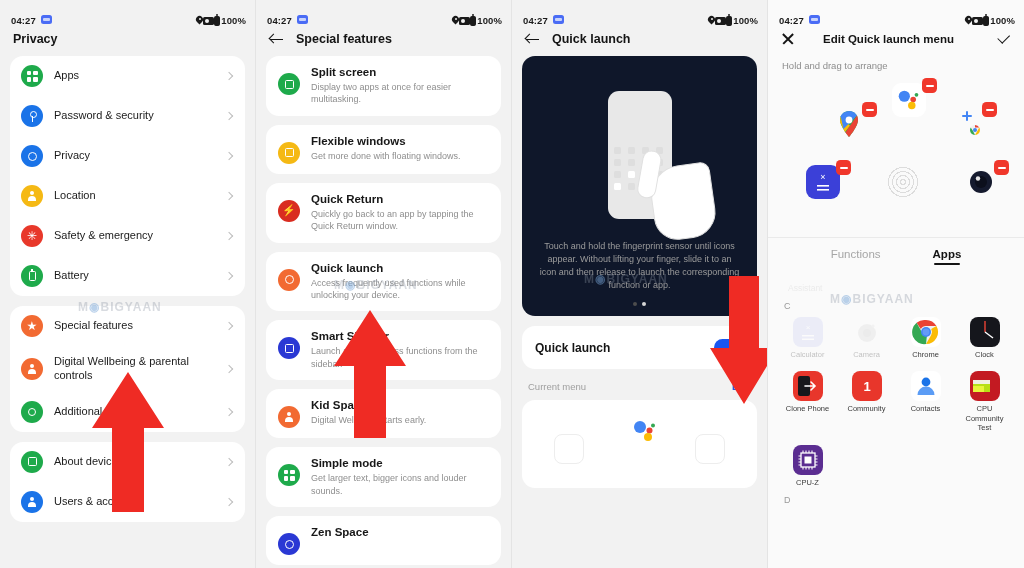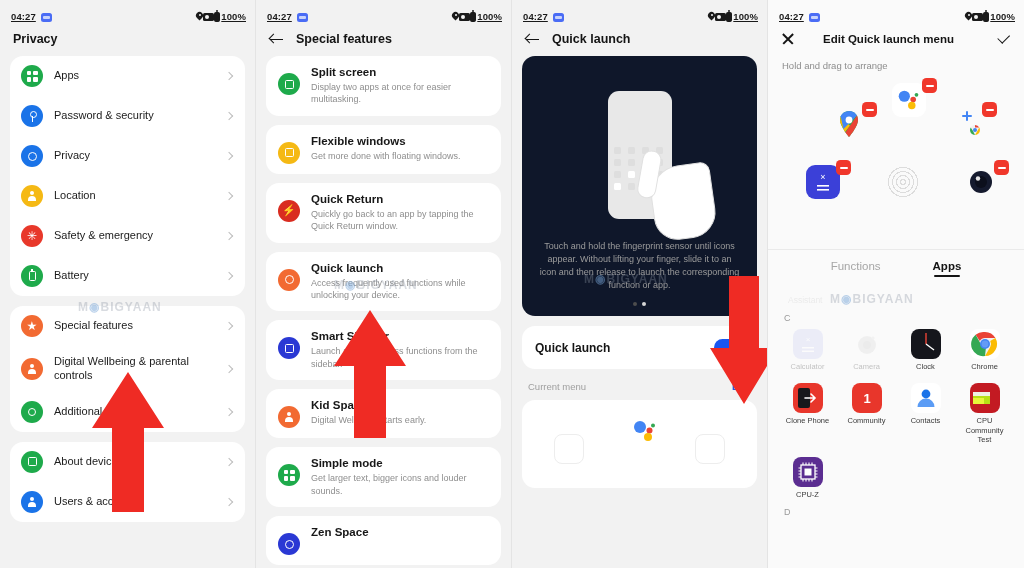--- a/index.html
+++ b/index.html
@@ -14,23 +14,23 @@
     width: 256px; height: 568px;
     position: relative;
     background: #f2f2f2;
     overflow: hidden;
     border-right: 1px solid #e4e4e4;
   }
   .panel:last-child { border-right: none; }
 
   
   .statusbar {
-    height: 22px; display: flex; align-items: flex-end;
-    padding: 8px 9px 0 11px; font-size: 9.5px; color: #1a1a1a;
-    font-weight: 600; letter-spacing: .1px; text-decoration: underline;
+    height: 22px; display: flex; align-items: flex-start;
+    padding: 15px 9px 0 11px; font-size: 9.5px; color: #1a1a1a;
+    font-weight: 600; letter-spacing: .1px;
   }
   .sb-time { font-size: 9.5px; }
   .sb-chip {
     width: 11px; height: 9px; border-radius: 2.5px;
     background: #4a6cf5; margin-left: 5px; position: relative;
   }
   .sb-chip::after {
     content: ""; position: absolute; left: 2px; top: 3px;
     width: 7px; height: 3px; border-radius: 1px; background: #c8d3fb;
   }
@@ -215,21 +215,21 @@
   .minus::after { content:""; width:8px;height:2px;background:#fff;border-radius:1px; }
   .fp-ring {
     width:34px;height:34px;border-radius:50%;
     background:
       radial-gradient(circle, transparent 2px, #dcdcdc 2px, #dcdcdc 3px, transparent 3px),
       radial-gradient(circle, transparent 6px, #dcdcdc 6px, #dcdcdc 7px, transparent 7px),
       radial-gradient(circle, transparent 10px, #dcdcdc 10px, #dcdcdc 11px, transparent 11px),
       radial-gradient(circle, transparent 14px, #dcdcdc 14px, #dcdcdc 15px, transparent 15px);
   }
   .tabs {
-    display:flex; justify-content:center; gap:52px; margin-top:22px;
+    display:flex; justify-content:center; gap:52px; margin-top:10px;
     border-top:1px solid #eaeaea; padding-top:10px;
   }
   .tab { font-size:11.5px; color:#a6a6a6; position:relative; padding-bottom:5px; cursor:pointer; }
   .tab.active { color:#141414; font-weight:700; }
   .tab.active::after {
     content:""; position:absolute; left:50%; transform:translateX(-50%); bottom:0;
     width:26px;height:2.2px;background:#141414;border-radius:2px;
   }
   .app-scroll { padding: 4px 10px 0; }
   .ghost-row { height:28px; position:relative; opacity:.35; }
@@ -671,40 +671,40 @@
           <span class="app-ic" style="background:transparent">
             <svg width="30" height="30" viewBox="0 0 30 30">
               <circle cx="15" cy="16" r="9" fill="#d8d8d8"></circle>
               <circle cx="15" cy="16" r="4" fill="#cacaca"></circle>
               <circle cx="21" cy="9" r="1.6" fill="#e2e2e2"></circle>
             </svg>
           </span>
           <span class="app-nm">Camera</span>
         </div>
         <div class="app">
-          <span class="app-ic" style="background:#15161c">
-            <svg width="30" height="30" viewBox="0 0 30 30">
-              <line x1="15" y1="15" x2="15" y2="4" stroke="#ea4335" stroke-width="1.4"></line>
-              <line x1="15" y1="15" x2="23" y2="21" stroke="#ffffff" stroke-width="1.4"></line>
-            </svg>
-          </span>
-          <span class="app-nm">Clock</span>
-        </div>
-        <div class="app">
           <span class="app-ic" style="background:#fff">
             <svg width="30" height="30" viewBox="0 0 30 30">
               <circle cx="15" cy="15" r="12" fill="#f1f1f1"></circle>
               <path d="M15 3a12 12 0 0 1 10.4 6H15a6 6 0 0 0-5.2 3L5.6 5.8A12 12 0 0 1 15 3z" fill="#ea4335"></path>
               <path d="M25.4 9A12 12 0 0 1 15 27l5.2-9a6 6 0 0 0 0-6z" fill="#fbbc05"></path>
               <path d="M15 27A12 12 0 0 1 5.6 5.8L10.8 15a6 6 0 0 0 5.2 3z" fill="#34a853"></path>
               <circle cx="15" cy="15" r="5" fill="#4285f4"></circle>
               <circle cx="15" cy="15" r="3.4" fill="#ffffff" opacity=".18"></circle>
             </svg>
           </span>
           <span class="app-nm">Chrome</span>
+        </div>
+        <div class="app">
+          <span class="app-ic" style="background:#15161c">
+            <svg width="30" height="30" viewBox="0 0 30 30">
+              <line x1="15" y1="15" x2="15" y2="4" stroke="#ea4335" stroke-width="1.4"></line>
+              <line x1="15" y1="15" x2="23" y2="21" stroke="#ffffff" stroke-width="1.4"></line>
+            </svg>
+          </span>
+          <span class="app-nm">Clock</span>
         </div>
 
         <div class="app">
           <span class="app-ic" style="background:#e8362b">
             <svg width="30" height="30" viewBox="0 0 30 30">
               <rect x="5" y="5" width="12" height="20" rx="2" fill="#17181c"></rect>
               <path d="M12 15h10M18 11l4 4-4 4" stroke="#ffffff" stroke-width="1.6" fill="none" stroke-linecap="round"></path>
             </svg>
           </span>
           <span class="app-nm">Clone Phone</span>

